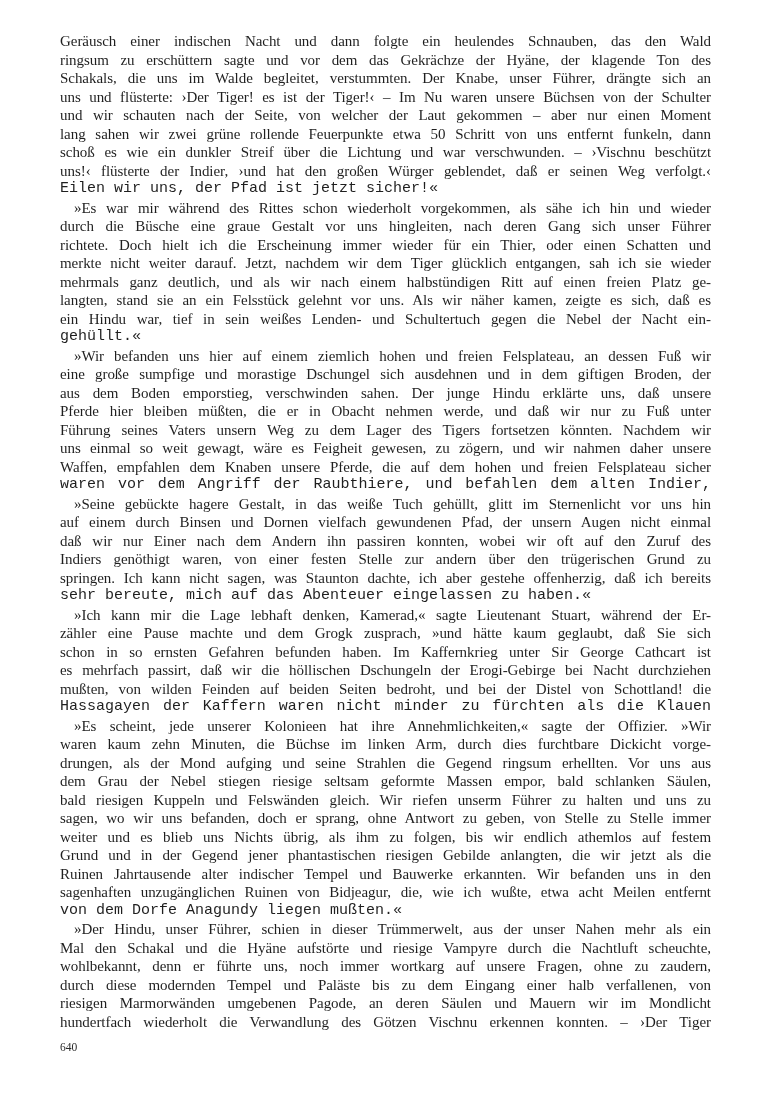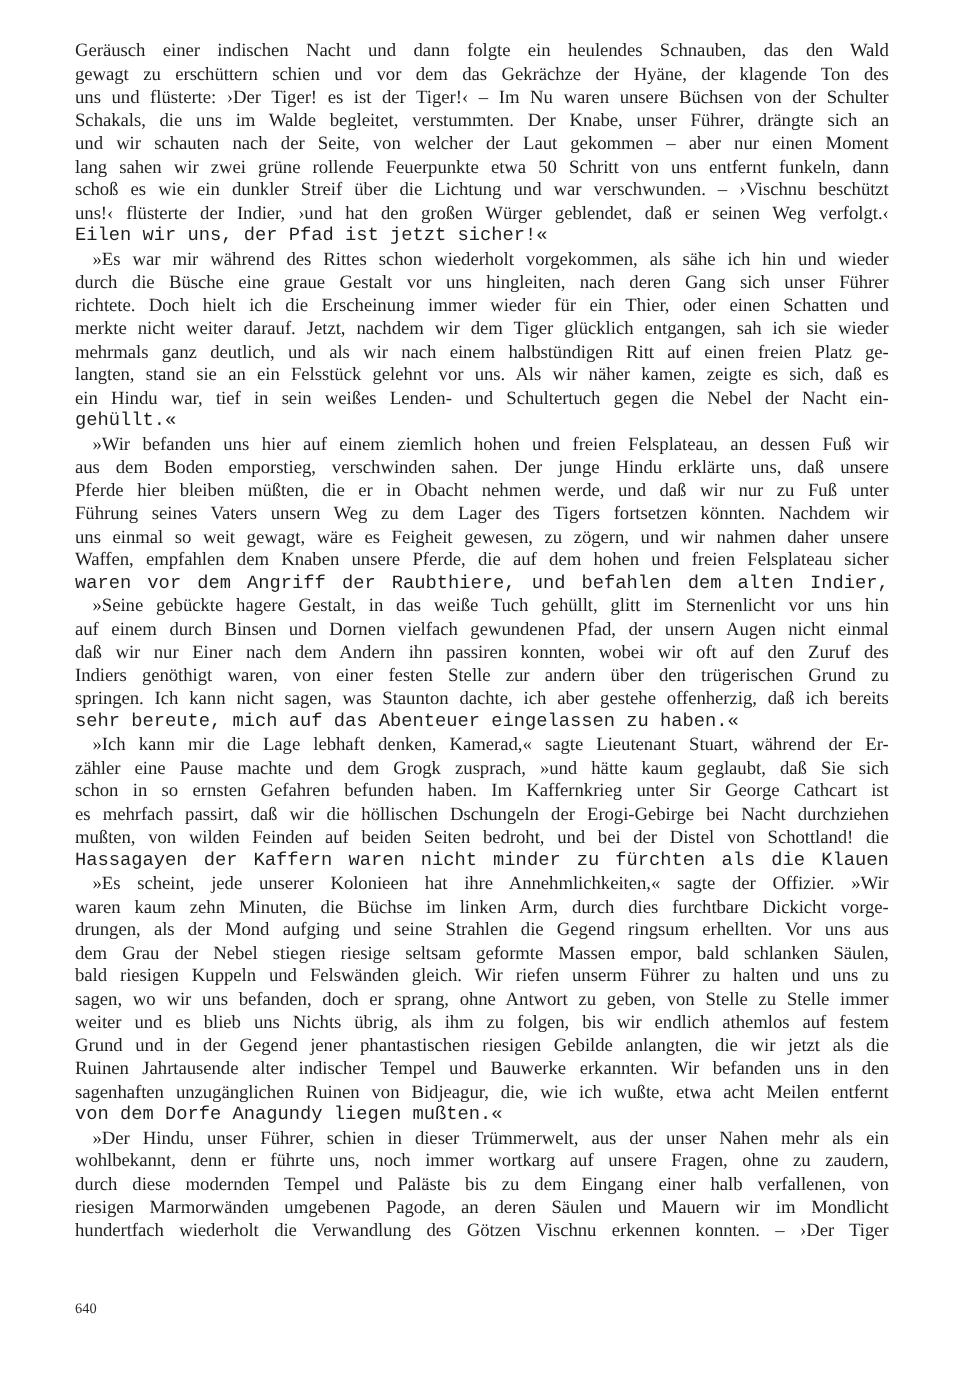--- a/index.html
+++ b/index.html
@@ -55,41 +55,42 @@
     color: #2a2a2a;
   }
 </style>
 </head>
 <body>
 
 <div class="page">
   <div class="text-block">
       <div class="paragraph">
         <div class="line">Geräusch einer indischen Nacht und dann folgte ein heulendes Schnauben, das den Wald</div>
-        <div class="line">gewagt zu erschüttern schien und vor dem das Gekrächze der Hyäne, der klagende Ton des</div>
+        <div class="line">ringsum zu erschüttern sagte und vor dem das Gekrächze der Hyäne, der klagende Ton des</div>
+        <div class="line">Schakals, die uns im Walde begleitet, verstummten. Der Knabe, unser Führer, drängte sich an</div>
         <div class="line">uns und flüsterte: ›Der Tiger! es ist der Tiger!‹ – Im Nu waren unsere Büchsen von der Schulter</div>
-        <div class="line">Schakals, die uns im Walde begleitet, verstummten. Der Knabe, unser Führer, drängte sich an</div>
         <div class="line">und wir schauten nach der Seite, von welcher der Laut gekommen – aber nur einen Moment</div>
         <div class="line">lang sahen wir zwei grüne rollende Feuerpunkte etwa 50 Schritt von uns entfernt funkeln, dann</div>
         <div class="line">schoß es wie ein dunkler Streif über die Lichtung und war verschwunden. – ›Vischnu beschützt</div>
         <div class="line">uns!‹ flüsterte der Indier, ›und hat den großen Würger geblendet, daß er seinen Weg verfolgt.‹</div>
         <div class="line end">Eilen wir uns, der Pfad ist jetzt sicher!«</div>
       </div>
       <div class="paragraph">
         <div class="line indent">»Es war mir während des Rittes schon wiederholt vorgekommen, als sähe ich hin und wieder</div>
         <div class="line">durch die Büsche eine graue Gestalt vor uns hingleiten, nach deren Gang sich unser Führer</div>
         <div class="line">richtete. Doch hielt ich die Erscheinung immer wieder für ein Thier, oder einen Schatten und</div>
         <div class="line">merkte nicht weiter darauf. Jetzt, nachdem wir dem Tiger glücklich entgangen, sah ich sie wieder</div>
         <div class="line">mehrmals ganz deutlich, und als wir nach einem halbstündigen Ritt auf einen freien Platz ge-</div>
         <div class="line">langten, stand sie an ein Felsstück gelehnt vor uns. Als wir näher kamen, zeigte es sich, daß es</div>
         <div class="line">ein Hindu war, tief in sein weißes Lenden- und Schultertuch gegen die Nebel der Nacht ein-</div>
         <div class="line end">gehüllt.«</div>
       </div>
       <div class="paragraph">
         <div class="line indent">»Wir befanden uns hier auf einem ziemlich hohen und freien Felsplateau, an dessen Fuß wir</div>
+        <div class="line">eine große sumpfige und morastige Dschungel sich ausdehnen und in dem giftigen Broden, der</div>
         <div class="line">aus dem Boden emporstieg, verschwinden sahen. Der junge Hindu erklärte uns, daß unsere</div>
         <div class="line">Pferde hier bleiben müßten, die er in Obacht nehmen werde, und daß wir nur zu Fuß unter</div>
         <div class="line">Führung seines Vaters unsern Weg zu dem Lager des Tigers fortsetzen könnten. Nachdem wir</div>
         <div class="line">uns einmal so weit gewagt, wäre es Feigheit gewesen, zu zögern, und wir nahmen daher unsere</div>
         <div class="line">Waffen, empfahlen dem Knaben unsere Pferde, die auf dem hohen und freien Felsplateau sicher</div>
         <div class="line end">waren vor dem Angriff der Raubthiere, und befahlen dem alten Indier, voran zu gehen.«</div>
       </div>
       <div class="paragraph">
         <div class="line indent">»Seine gebückte hagere Gestalt, in das weiße Tuch gehüllt, glitt im Sternenlicht vor uns hin</div>
         <div class="line">auf einem durch Binsen und Dornen vielfach gewundenen Pfad, der unsern Augen nicht einmal</div>
@@ -114,20 +115,21 @@
         <div class="line">bald riesigen Kuppeln und Felswänden gleich. Wir riefen unserm Führer zu halten und uns zu</div>
         <div class="line">sagen, wo wir uns befanden, doch er sprang, ohne Antwort zu geben, von Stelle zu Stelle immer</div>
         <div class="line">weiter und es blieb uns Nichts übrig, als ihm zu folgen, bis wir endlich athemlos auf festem</div>
         <div class="line">Grund und in der Gegend jener phantastischen riesigen Gebilde anlangten, die wir jetzt als die</div>
         <div class="line">Ruinen Jahrtausende alter indischer Tempel und Bauwerke erkannten. Wir befanden uns in den</div>
         <div class="line">sagenhaften unzugänglichen Ruinen von Bidjeagur, die, wie ich wußte, etwa acht Meilen entfernt</div>
         <div class="line end">von dem Dorfe Anagundy liegen mußten.«</div>
       </div>
       <div class="paragraph">
         <div class="line indent">»Der Hindu, unser Führer, schien in dieser Trümmerwelt, aus der unser Nahen mehr als ein</div>
+        <div class="line">Mal den Schakal und die Hyäne aufstörte und riesige Vampyre durch die Nachtluft scheuchte,</div>
         <div class="line">wohlbekannt, denn er führte uns, noch immer wortkarg auf unsere Fragen, ohne zu zaudern,</div>
         <div class="line">durch diese modernden Tempel und Paläste bis zu dem Eingang einer halb verfallenen, von</div>
         <div class="line">riesigen Marmorwänden umgebenen Pagode, an deren Säulen und Mauern wir im Mondlicht</div>
         <div class="line">hundertfach wiederholt die Verwandlung des Götzen Vischnu erkennen konnten. – ›Der Tiger</div>
       </div>
     </div>
   <div class="page-number">640</div>
 </div>
 
 </body></html>

